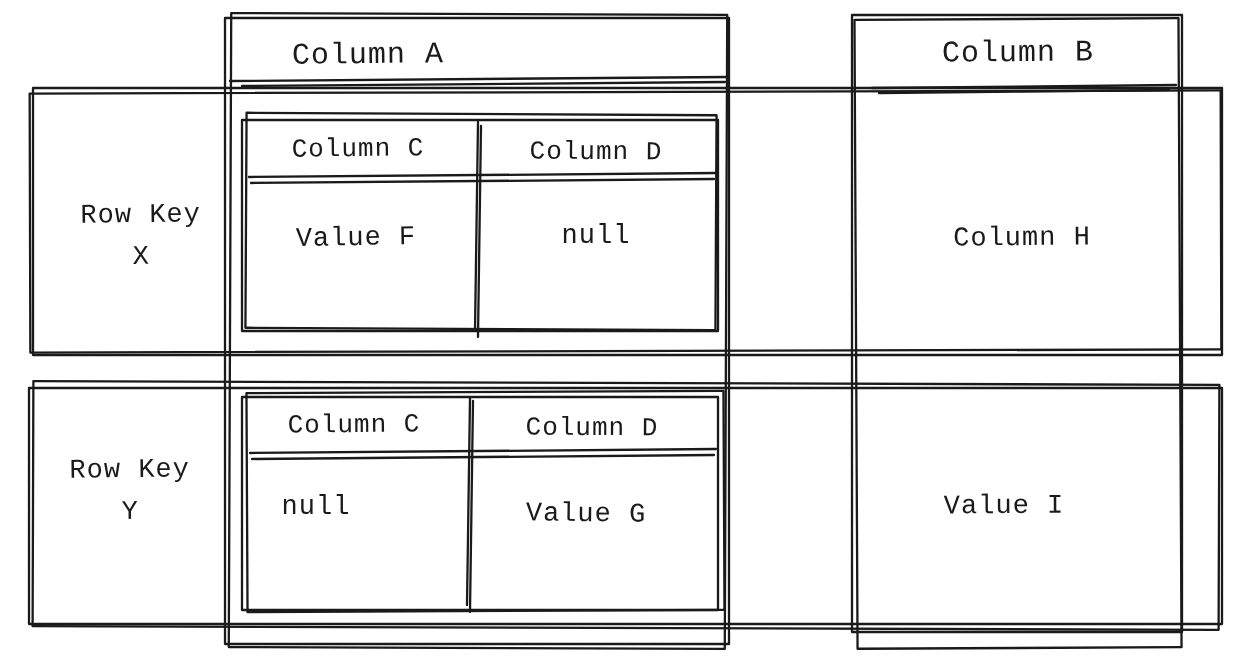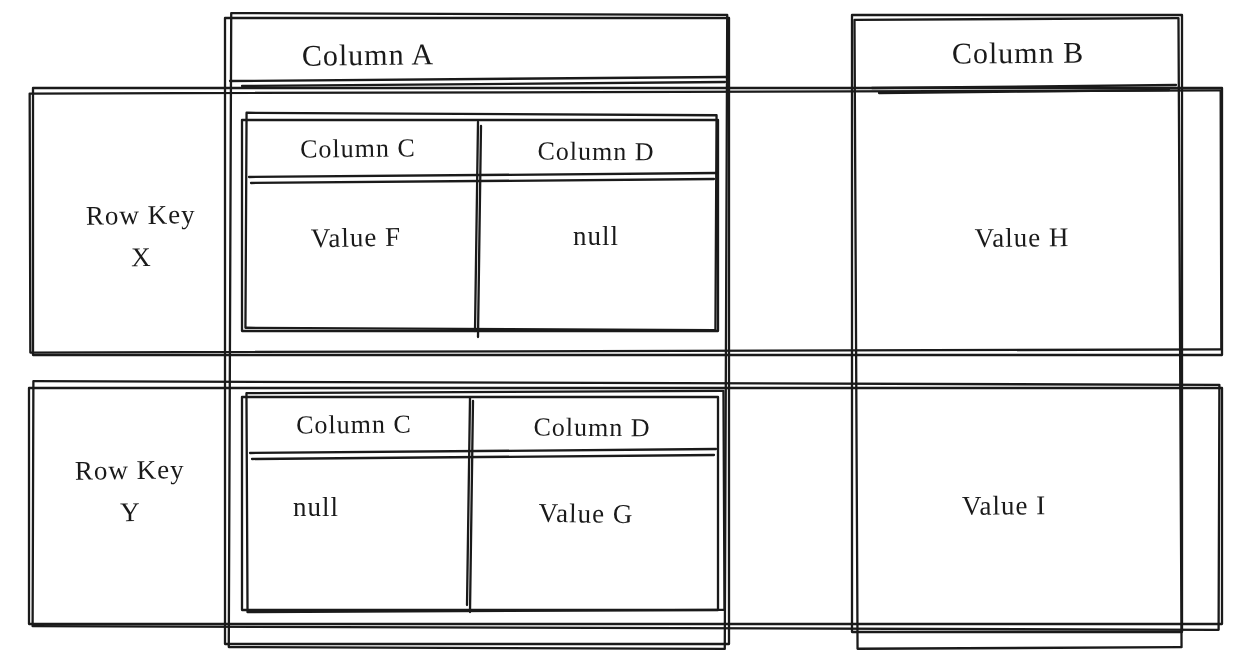--- a/index.html
+++ b/index.html
@@ -6,21 +6,21 @@
     margin: 0;
     padding: 0;
     background: #ffffff;
   }
   .stage {
     position: relative;
     width: 1250px;
     height: 660px;
     background: #ffffff;
     overflow: hidden;
-    font-family: Liberation Serif, serif;
+    font-family: Liberation Mono, monospace;
     color: #1a1a1a;
   }
   .sketch {
     position: absolute;
     left: 0;
     top: 0;
   }
   .sketch * {
     fill: none;
     stroke: #1a1a1a;
@@ -103,21 +103,21 @@
 
   <div class="lbl rowkey" style="left:141px; top:236px; transform:translate(-50%,-50%) rotate(-0.8deg);">
     <div>Row Key</div>
     <div>X</div>
   </div>
 
   <div class="lbl h2" style="left:358px; top:149px; transform:translate(-50%,-50%) rotate(-0.6deg);">Column C</div>
   <div class="lbl h2" style="left:596px; top:152px; transform:translate(-50%,-50%) rotate(0.4deg);">Column D</div>
   <div class="lbl val" style="left:356px; top:238px; transform:translate(-50%,-50%) rotate(-1deg);">Value F</div>
   <div class="lbl val" style="left:596px; top:236px; transform:translate(-50%,-50%);">null</div>
-  <div class="lbl val" style="left:1022px; top:238px; transform:translate(-50%,-50%) rotate(-0.5deg);">Value H</div>
+  <div class="lbl val" style="left:1022px; top:238px; transform:translate(-50%,-50%) rotate(-0.5deg);">Column H</div>
 
   <div class="lbl rowkey" style="left:130px; top:491px; transform:translate(-50%,-50%) rotate(-0.8deg);">
     <div>Row Key</div>
     <div>Y</div>
   </div>
 
   <div class="lbl h2" style="left:354px; top:425px; transform:translate(-50%,-50%) rotate(-0.5deg);">Column C</div>
   <div class="lbl h2" style="left:592px; top:428px; transform:translate(-50%,-50%) rotate(0.4deg);">Column D</div>
   <div class="lbl val" style="left:316px; top:507px; transform:translate(-50%,-50%);">null</div>
   <div class="lbl val" style="left:586px; top:514px; transform:translate(-50%,-50%) rotate(0.8deg);">Value G</div>

